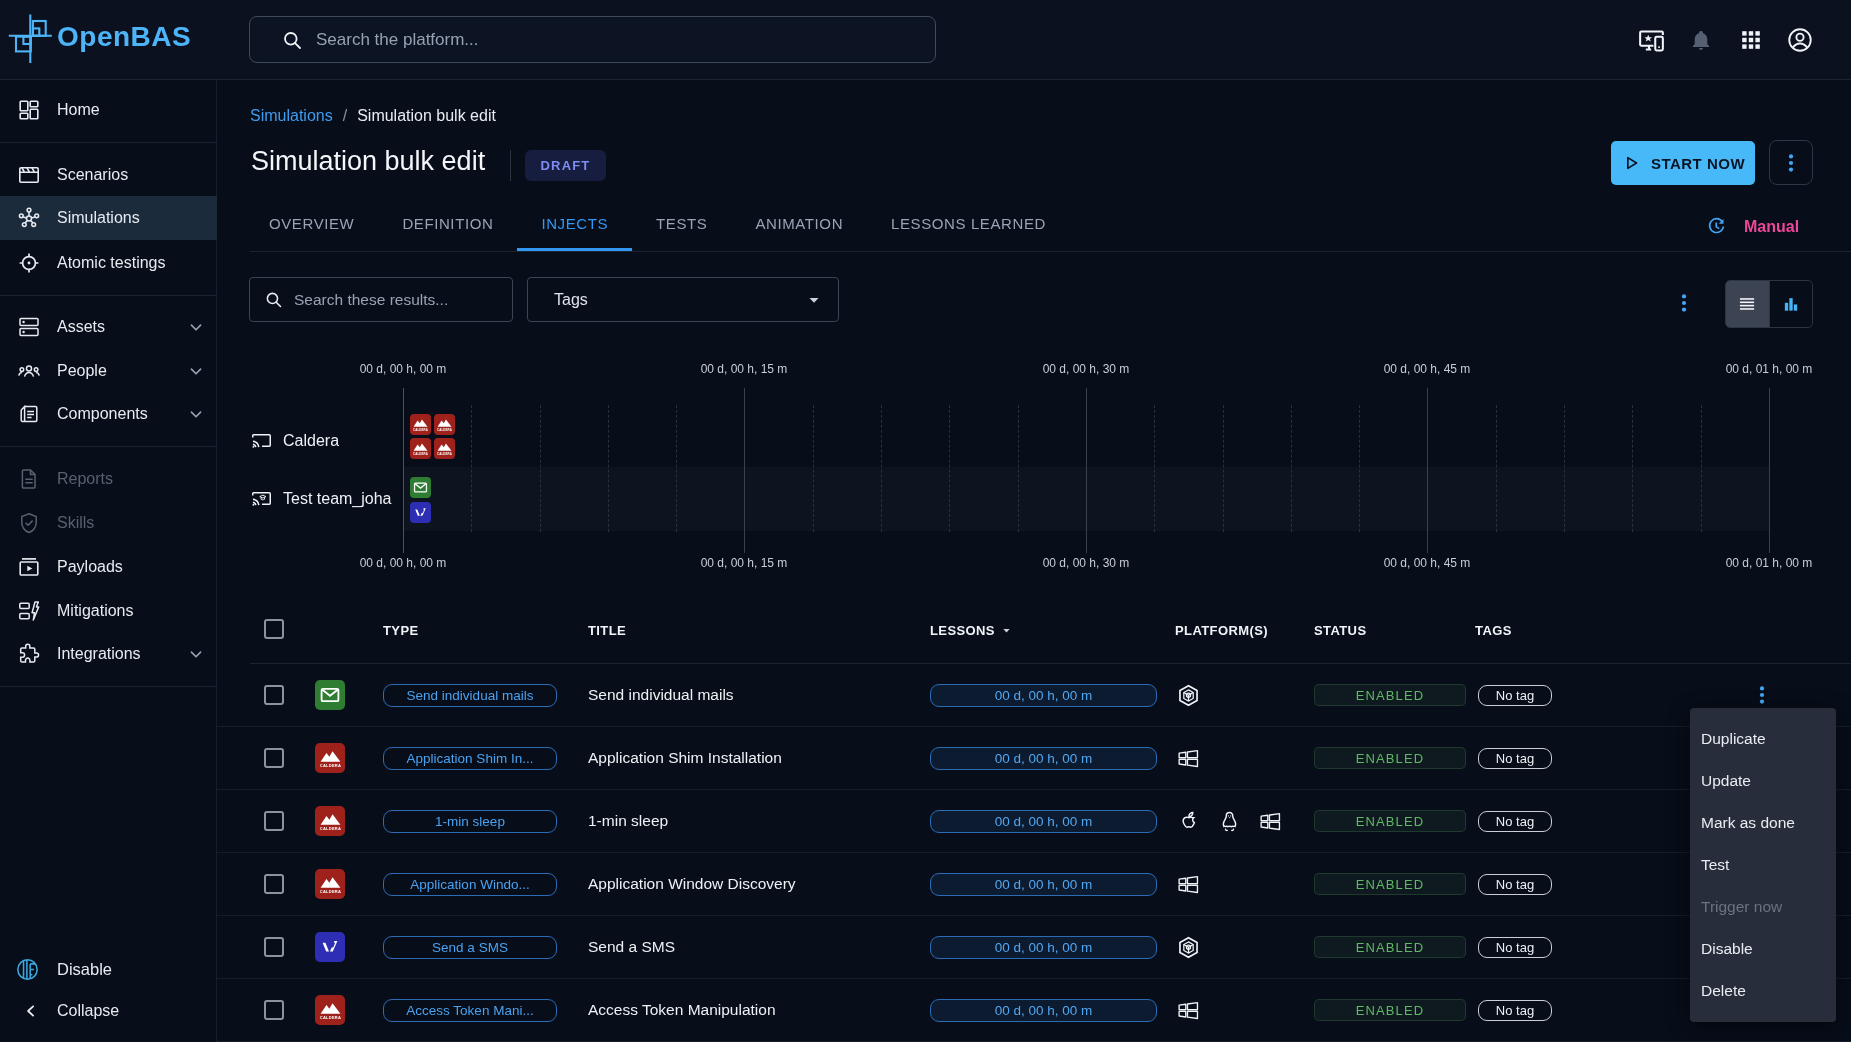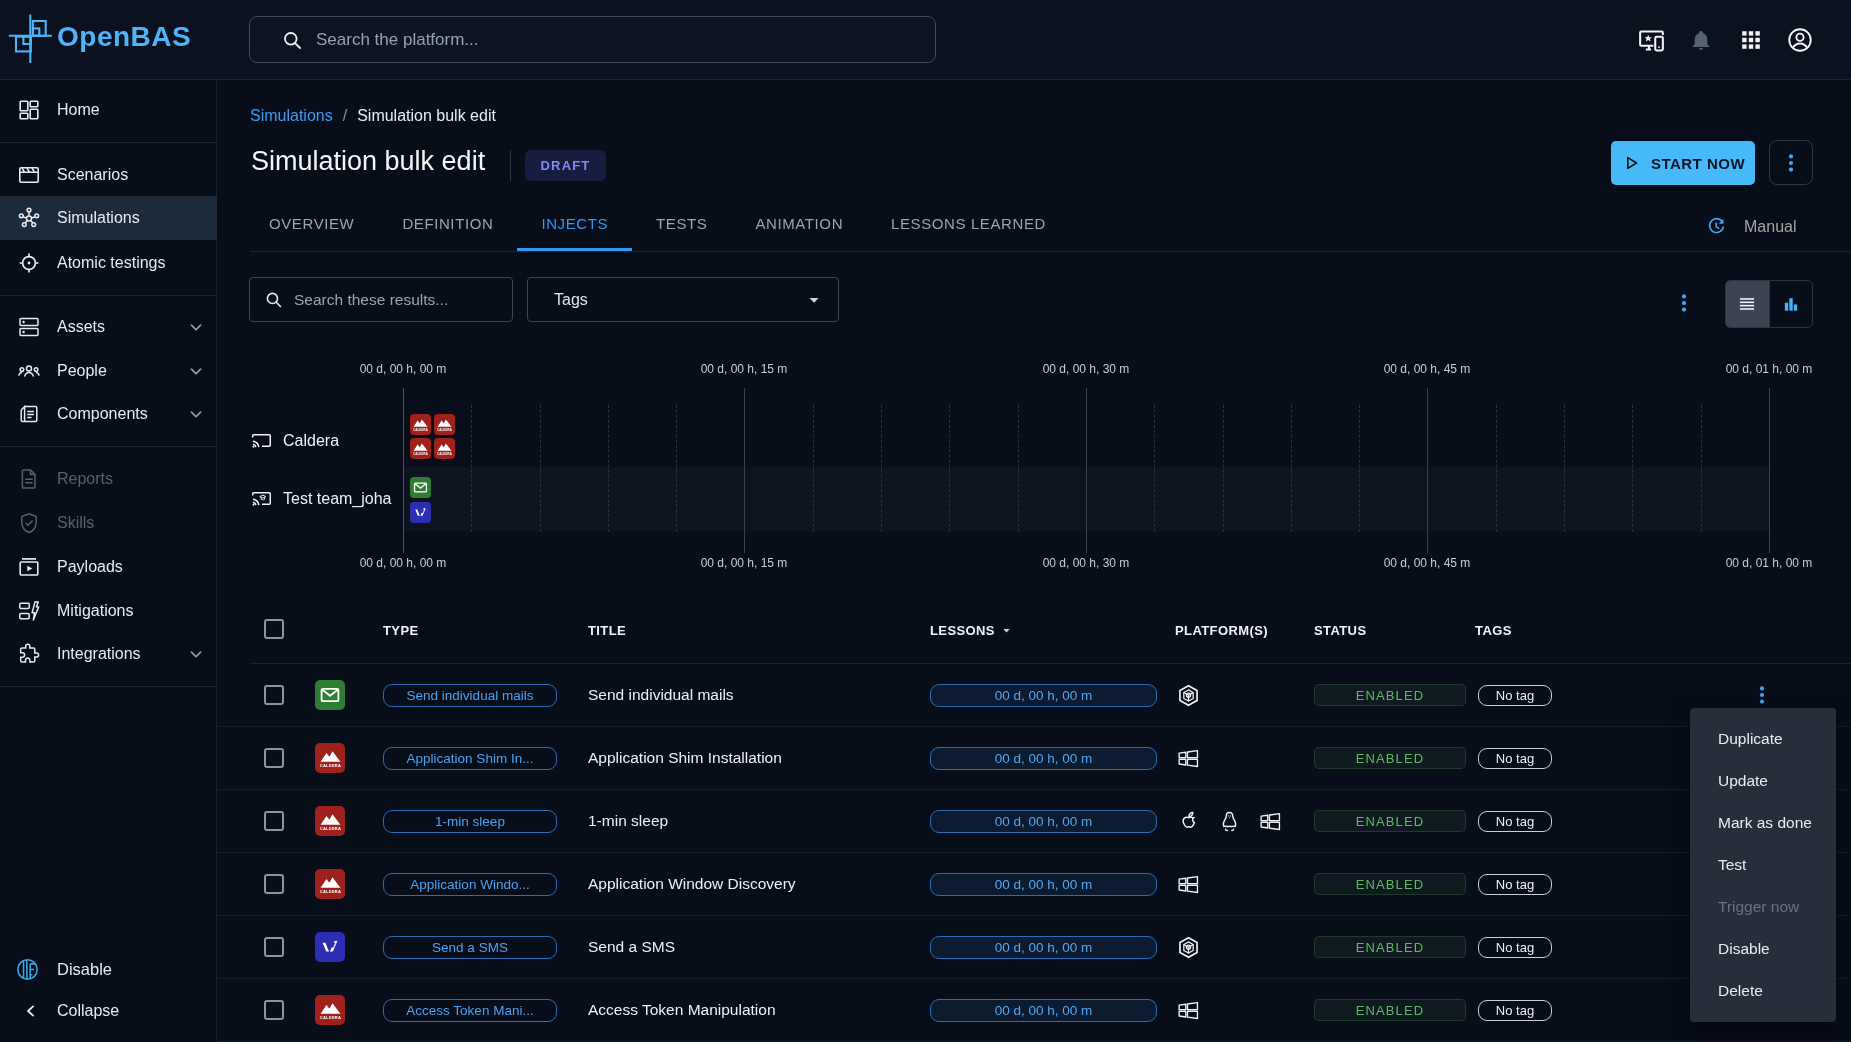--- a/index.html
+++ b/index.html
@@ -37,21 +37,21 @@
   .draft-chip { position:absolute; left:525px; top:150px; width:81px; height:31px; border-radius:6px; background:#161d3e; color:#7f8cf4; font-size:13px; font-weight:bold; letter-spacing:1.2px; display:flex; align-items:center; justify-content:center; }
   .start-btn { position:absolute; left:1611px; top:141px; width:144px; height:44px; border-radius:5px; background:#47b9f9; color:#0c1424; font-size:15px; font-weight:bold; letter-spacing:0.5px; display:flex; align-items:center; justify-content:center; gap:10px; cursor:pointer;text-align:center; }
   .hdr-kebab-btn { position:absolute; left:1769px; top:140px; width:44px; height:45px; border-radius:8px; border:1px solid #2c3747; display:flex; align-items:center; justify-content:center; color:#42a5f5; cursor:pointer; }
 
   
   .tabs { position:absolute; left:245px; top:196px; height:55px; display:flex; z-index:5; }
   .tab { height:55px; padding:0 24px; display:flex; align-items:center; font-size:15px; font-weight:500; letter-spacing:0.6px; color:#9aa4b5; position:relative; cursor:pointer; white-space:nowrap; }
   .tab.selected { color:#3398f4; }
   .tab.selected::after { content:""; position:absolute; left:0; right:0; bottom:0; height:3px; background:#3398f4; }
   .manual { position:absolute; left:1706px; top:216px; display:flex; align-items:center; gap:17px; }
-  .manual .mtext { font-size:16px; color:#a3a3a3; }
+  .manual .mtext { font-size:16px; color:#ec4899;font-weight:bold; }
   .hdr-div { position:absolute; left:250px; top:251px; width:1601px; height:1px; background:#1b2433; }
 
   
   .res-search { position:absolute; left:249px; top:277px; width:264px; height:45px; border:1px solid #3a4556; border-radius:4px; display:flex; align-items:center; padding-left:13px; }
   .res-search input { background:transparent; border:none; outline:none; font-family:inherit; font-size:15.5px; color:#dfe5ee; width:200px; margin-left:10px; }
   .res-search input::placeholder { color:#9aa3b5; opacity:1; }
   .tags-select { position:absolute; left:527px; top:277px; width:312px; height:45px; border:1px solid #3a4556; border-radius:4px; cursor:pointer; }
   .tags-select .tlabel { position:absolute; left:26px; top:50%; transform:translateY(-50%); font-size:16px; color:#dfe4ec; }
   .tags-select .tcaret { position:absolute; left:274px; top:10px; color:#cdd3dd; }
   .filter-kebab { position:absolute; left:1672px; top:291px; color:#42a5f5; cursor:pointer; }
@@ -80,21 +80,21 @@
   .row-title { position:absolute; left:588px; top:50%; transform:translateY(-50%); font-size:15.5px; font-weight:500; color:#eef1f5; white-space:nowrap; }
   .trigger-chip { position:absolute; left:930px; top:20px; width:227px; height:23px; border:1px solid #2b6cb4; border-radius:9px; background:#0d1b31; color:#51a7f1; font-size:13.5px; display:flex; align-items:center; justify-content:center; cursor:pointer; }
   .platforms { position:absolute; left:1176px; top:19px; display:flex; gap:16px; color:#f0f3f7; }
   .status-chip { position:absolute; left:1314px; top:20px; width:152px; height:22px; border:1px solid rgba(102,187,106,0.2); background:rgba(102,187,106,0.08); border-radius:5px; color:#60b965; font-size:13px; font-weight:500; letter-spacing:1.1px; display:flex; align-items:center; justify-content:center; }
   .tag-chip { position:absolute; left:1478px; top:21px; width:74px; height:21px; border:1px solid #c9ced8; border-radius:9px; color:#eceff4; font-size:13px; font-weight:500; display:flex; align-items:center; justify-content:center; cursor:pointer; }
   .row-kebab { position:absolute; left:1750px; top:19px; color:#8b94a4; cursor:pointer; }
   .row-kebab.active { color:#42a5f5; }
 
   
   .ctx-menu { position:absolute; left:1690px; top:708px; width:146px; height:314px; background:#272d3a; border-radius:4px; box-shadow:0 6px 20px rgba(0,0,0,0.5); padding-top:10px; z-index:50; }
-  .ctx-item { height:42px; line-height:42px; padding-left:28px; font-size:15.5px; color:#e9edf3; cursor:pointer; }
+  .ctx-item { height:42px; line-height:42px; padding-left:11px; font-size:15.5px; color:#e9edf3; cursor:pointer; }
   .ctx-item.disabled { color:#6a7382; }
 
   svg { display:block; }
 </style>
 </head>
 <body>
 
 <svg width="0" height="0" style="position:absolute">
   <defs>
     <symbol id="i-dashboard" viewBox="0 0 24 24">

